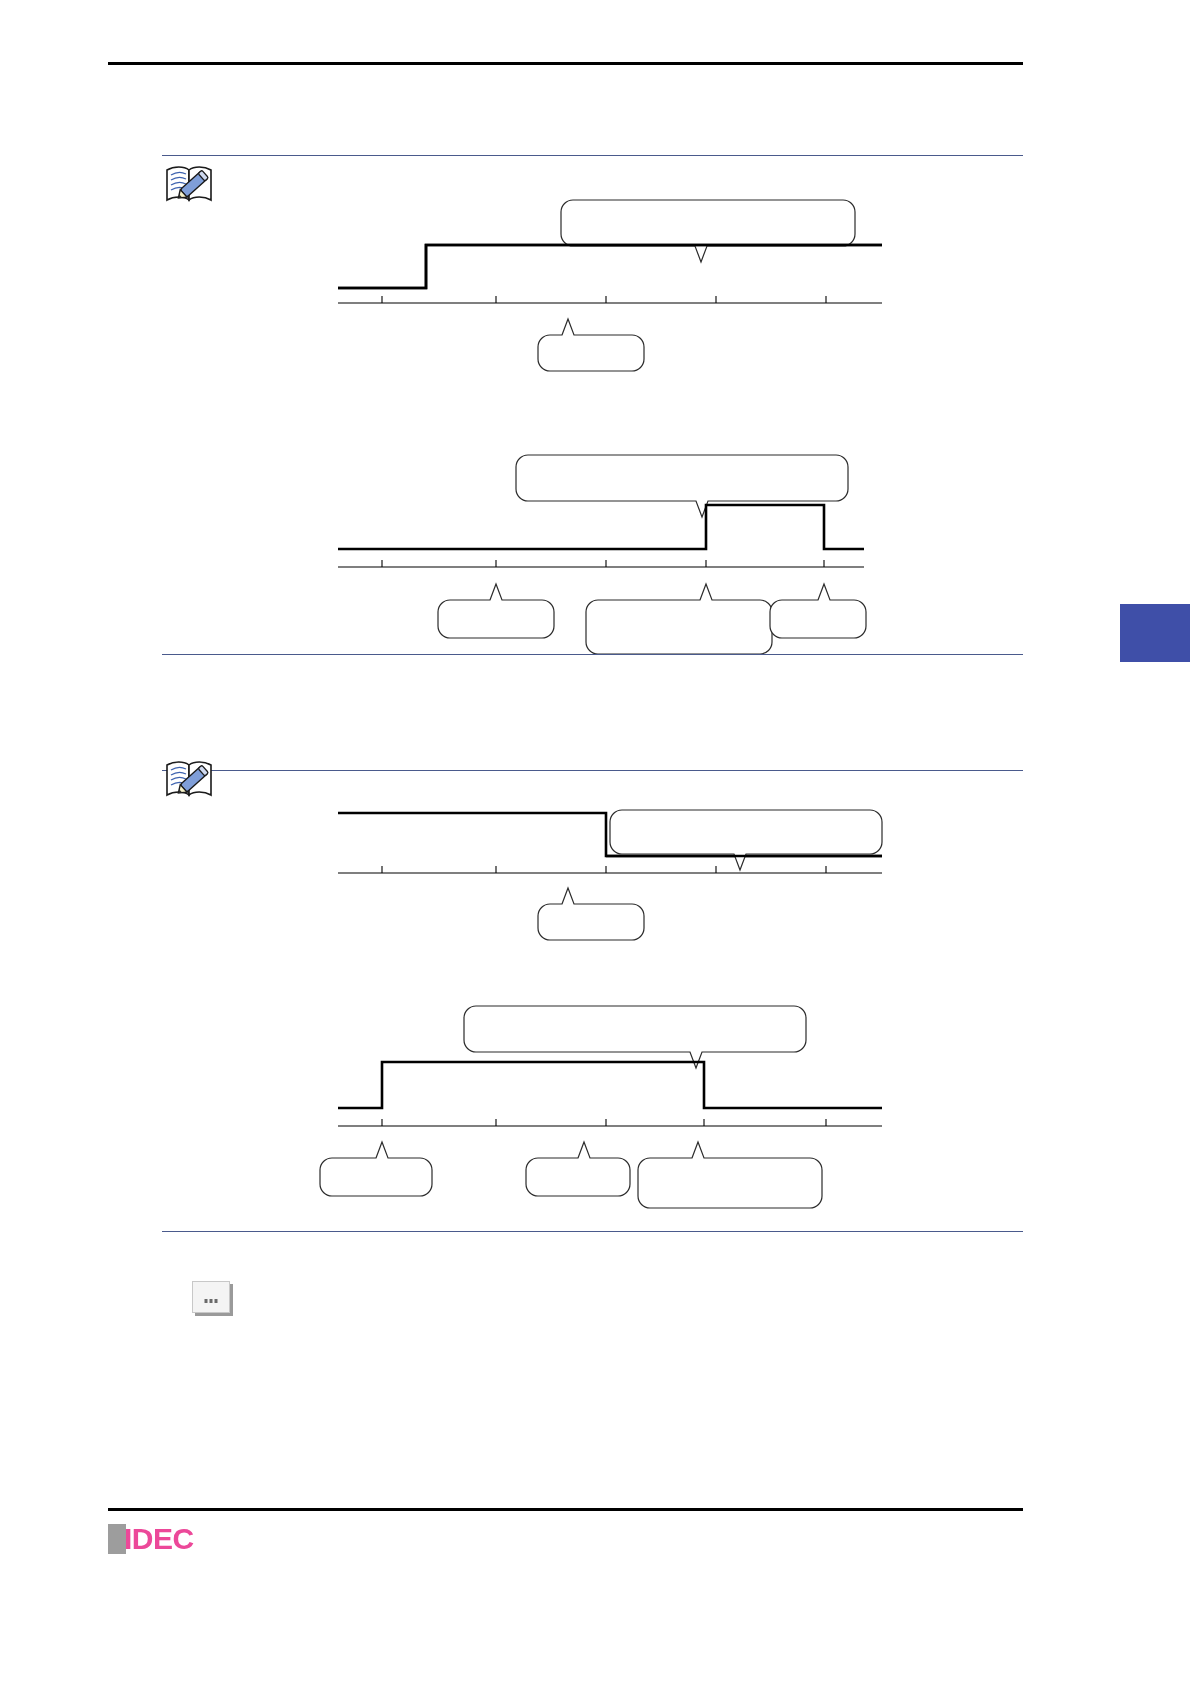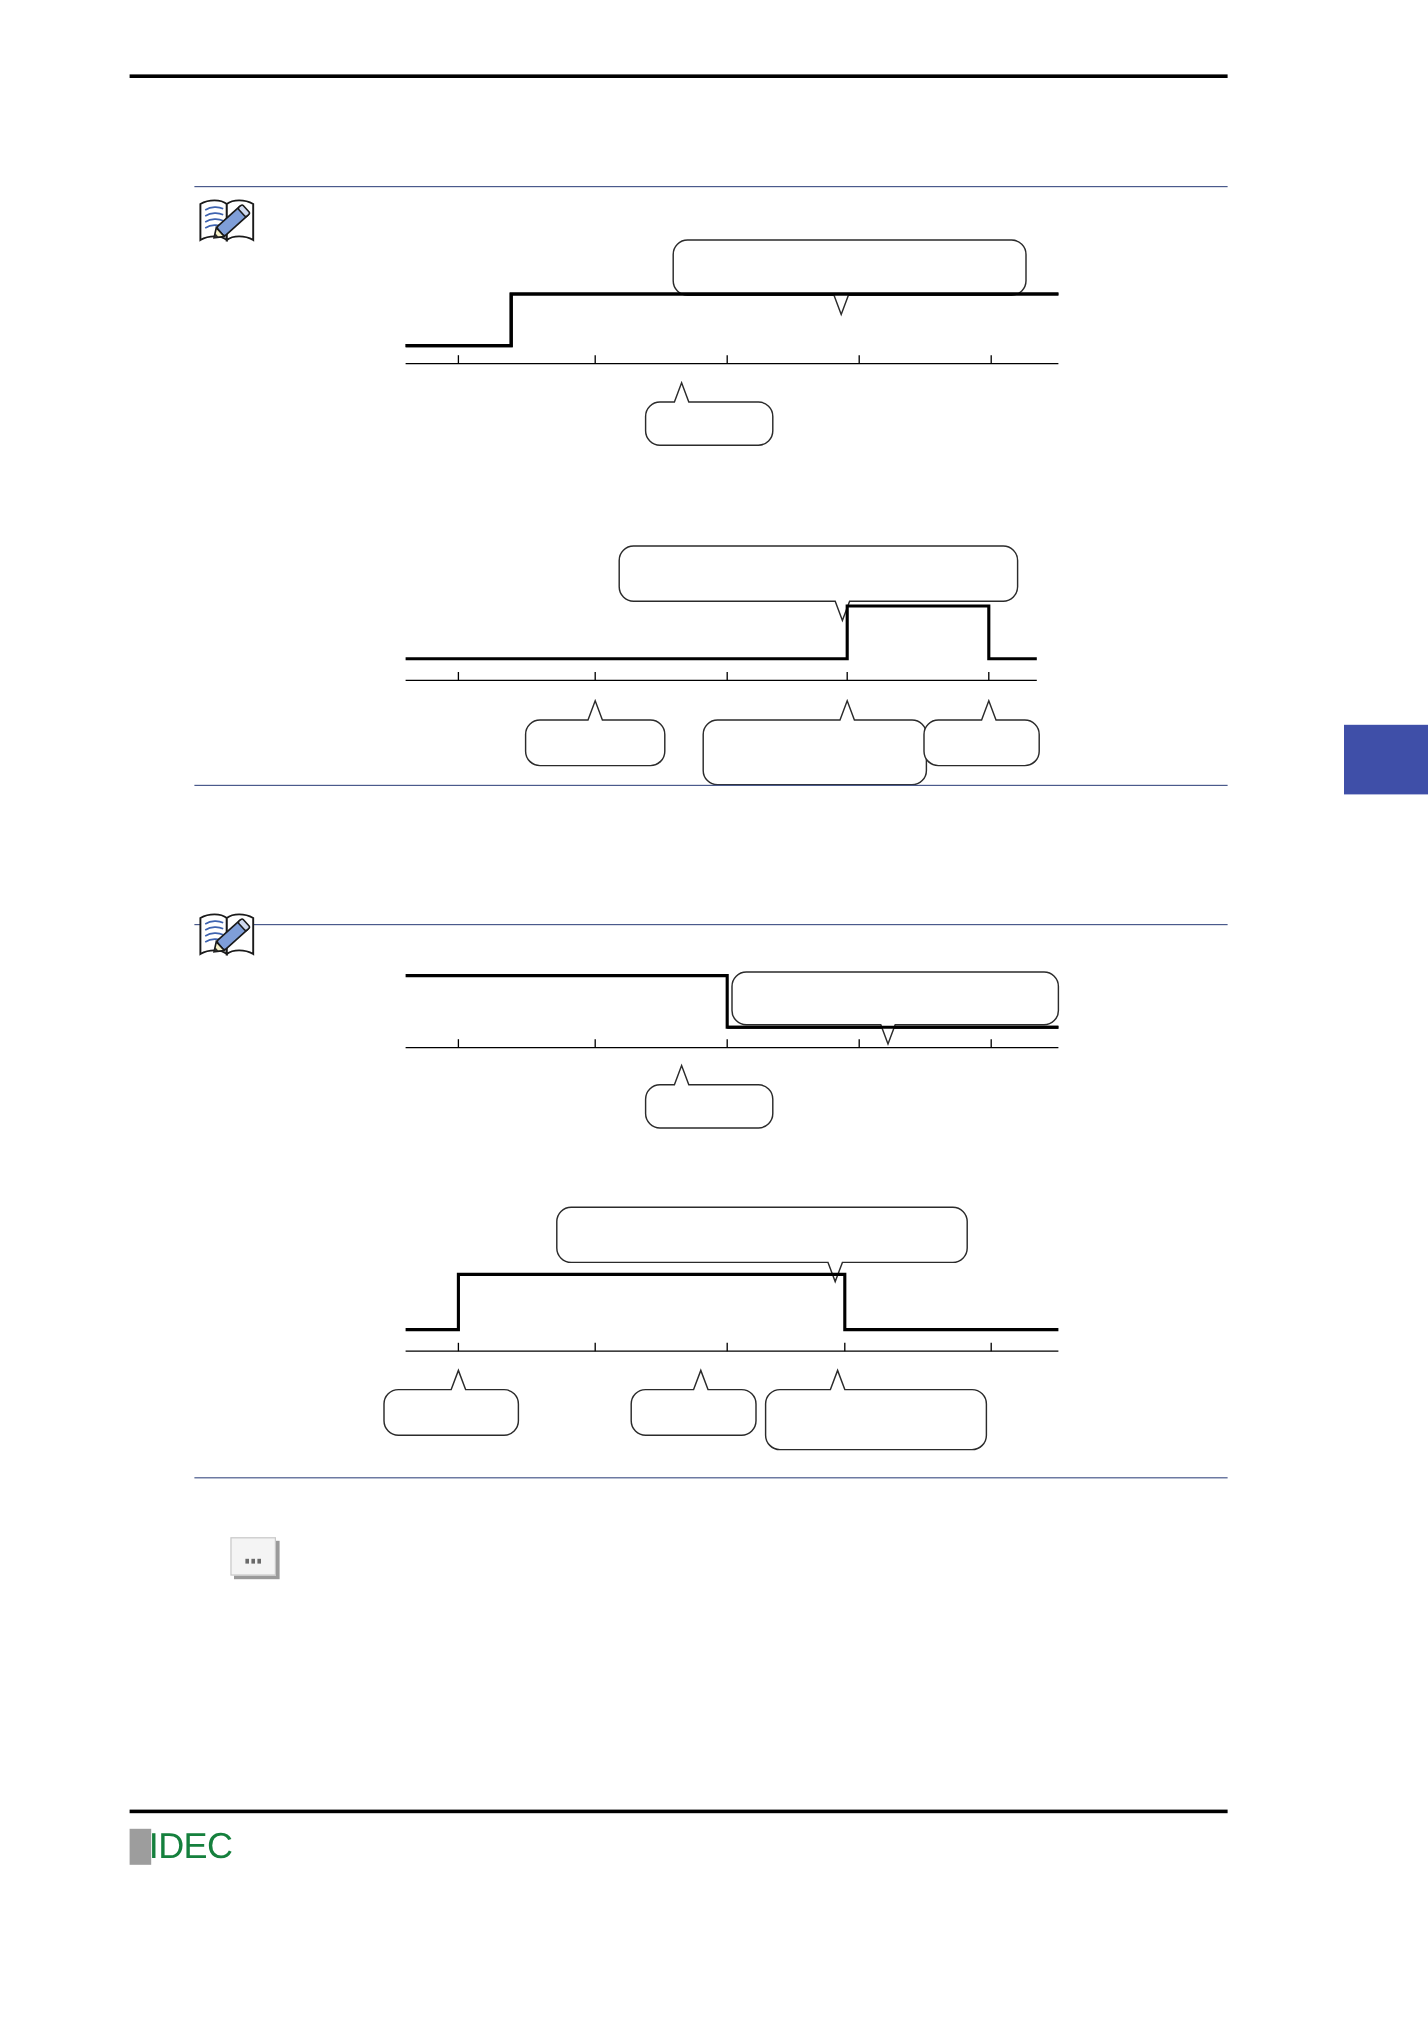--- a/index.html
+++ b/index.html
@@ -35,21 +35,21 @@
     position:absolute;left:50%;top:62%;transform:translate(-50%,-50%);
     display:flex;gap:2px;
   }
   .mini-btn .dots i{display:block;width:3px;height:4px;background:#6a6a6a;}
 
   
   .logo{position:absolute;left:108px;top:1522px;display:flex;align-items:center;height:34px;}
   .logo .bar{width:18px;height:30px;background:#9d9d9d;}
   .logo .word{
     font-family:"Liberation Sans", sans-serif;
-    font-weight:normal;font-size:30px;letter-spacing:-0.5px;color:#15803d;
+    font-weight:bold;font-size:30px;letter-spacing:-0.5px;color:#ec4899;
     margin-left:-2px;line-height:30px;
   }
 </style>
 </head>
 <body>
 
 <div class="page">
 
   <div class="rule-head"></div>
 

